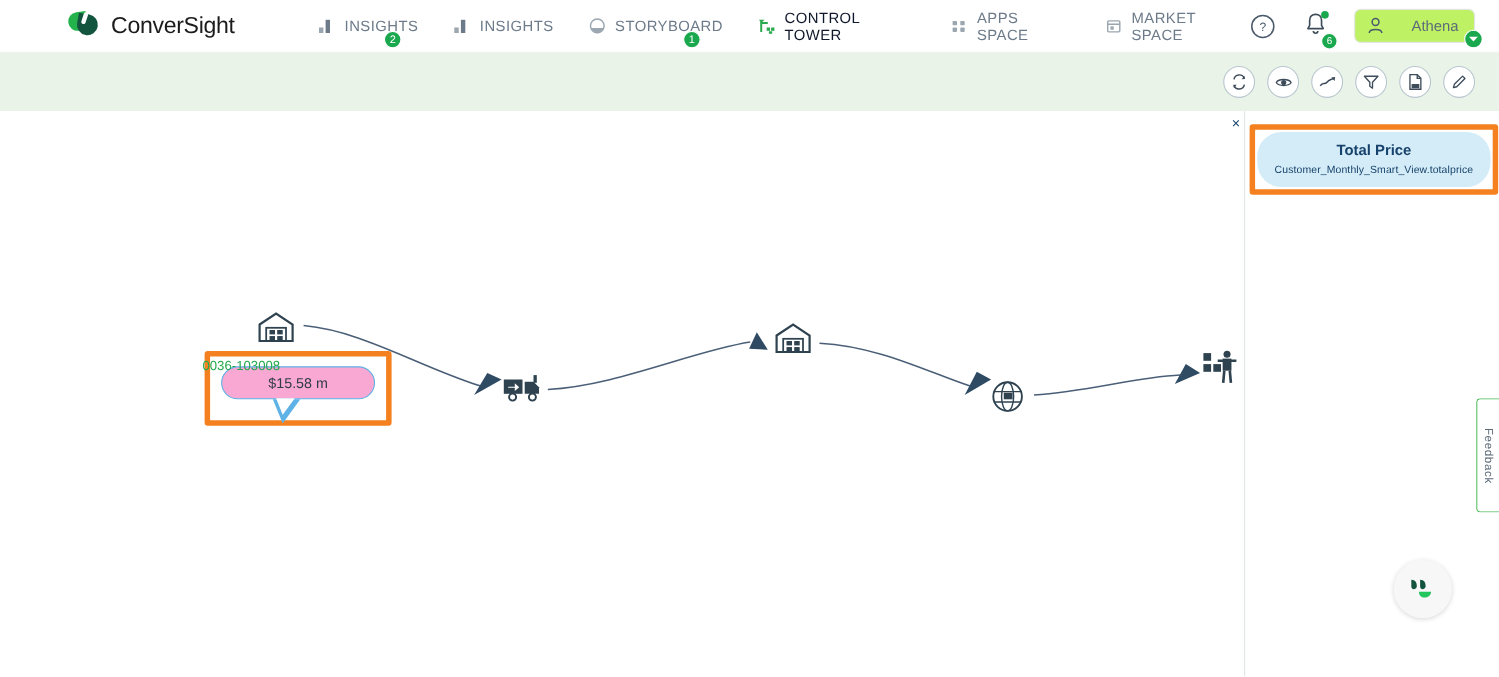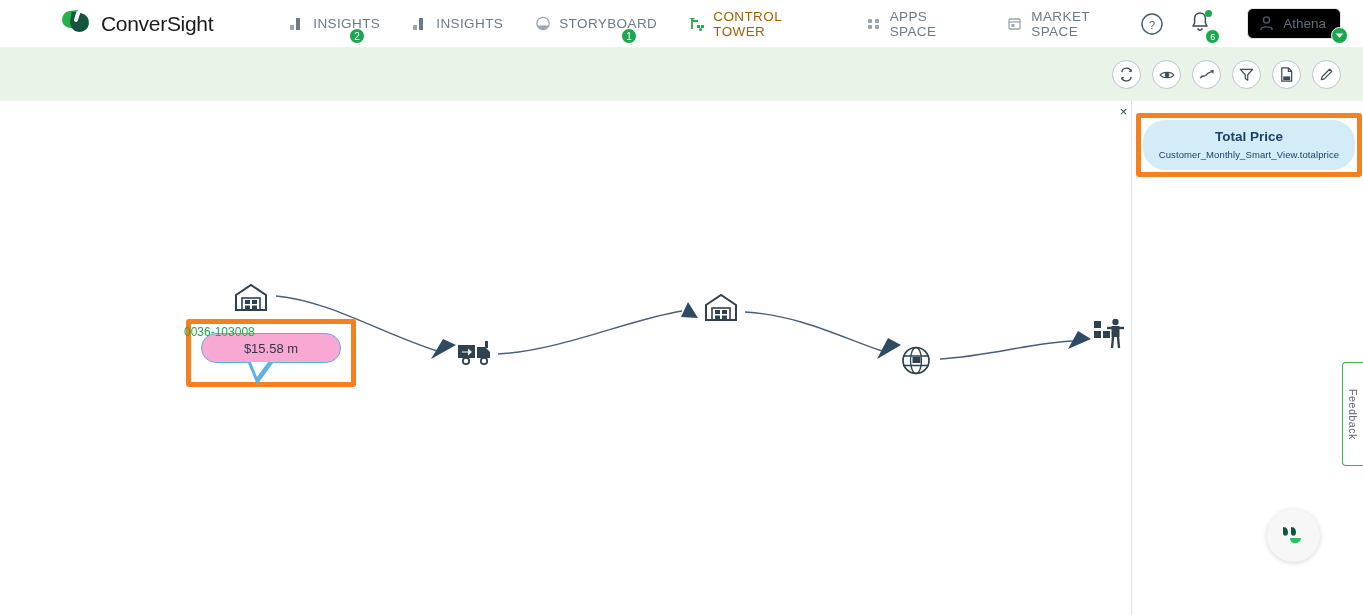--- a/index.html
+++ b/index.html
@@ -43,21 +43,21 @@
     margin-left: 9px; font-size: 21px; color: #1b1b1b;
     letter-spacing: -0.3px; font-weight: 400;
   }
 
   .navitems { display: flex; align-items: center; margin-left: 74px; gap: 28px; }
   .navitem {
     position: relative; display: flex; align-items: center; gap: 7px;
     font-size: 13.5px; color: #6c7a89; letter-spacing: 0.4px; cursor: pointer;
     padding: 4px 2px;
   }
-  .navitem.active { color: #a16207; }
+  .navitem.active { color: #0f172a; }
   .navitem .nav-ico { width: 17px; height: 15px; position: relative; display:block; }
   .badge {
     position: absolute; left: 62px; top: 16px;
     min-width: 16px; height: 16px; padding: 0 3px;
     background: #1aa84e; color: #fff; font-size: 10px;
     border-radius: 50%; display: flex; align-items: center; justify-content: center;
     border: 1.5px solid #fff;
   }
 
   .nav-right {
@@ -75,25 +75,24 @@
     border-radius: 50%; background: #1aa84e;
   }
   .bell-badge {
     position: absolute; right: -9px; bottom: -7px;
     width: 15px; height: 15px; background: #1aa84e; color: #fff;
     font-size: 9px; border-radius: 50%;
     display: flex; align-items: center; justify-content: center;
     border: 1.5px solid #fff;
   }
   .user-chip {
-    display: flex; align-items: center; gap: 8px;
+    display: flex; align-items: center; gap: 24px;
     border: 1px solid #e2e6e2; border-radius: 6px;
     padding: 6px 14px 6px 10px; cursor: pointer; position: relative;
-    background: #000000;
-    margin-left: 12px;
+    background: #bef264;
   }
   .user-chip .uname { font-size: 13.5px; color: #5d6b78; }
   .user-caret {
     position: absolute; right: -8px; bottom: -6px;
     width: 17px; height: 17px; background: #1aa84e; border-radius: 50%;
     display: flex; align-items: center; justify-content: center;
     border: 1.5px solid #fff;
   }
 
   

